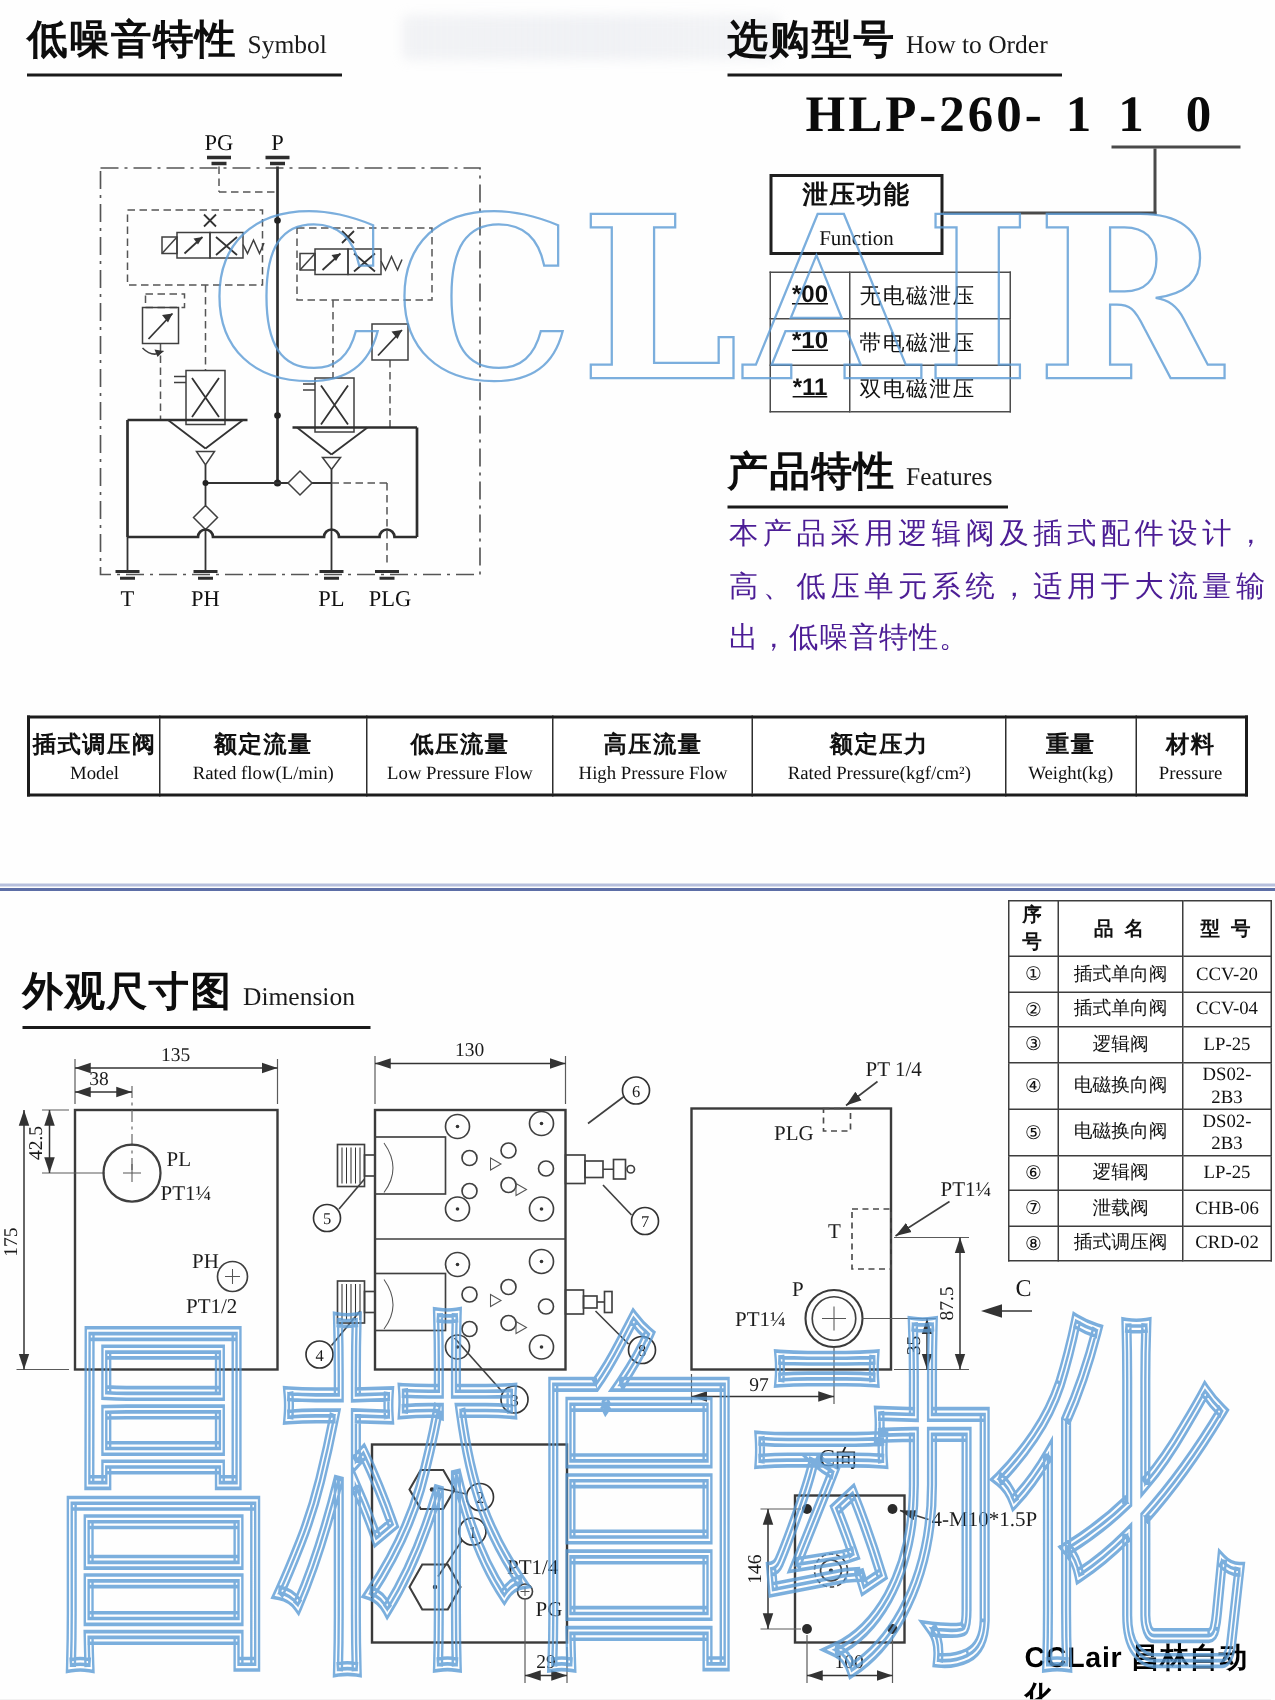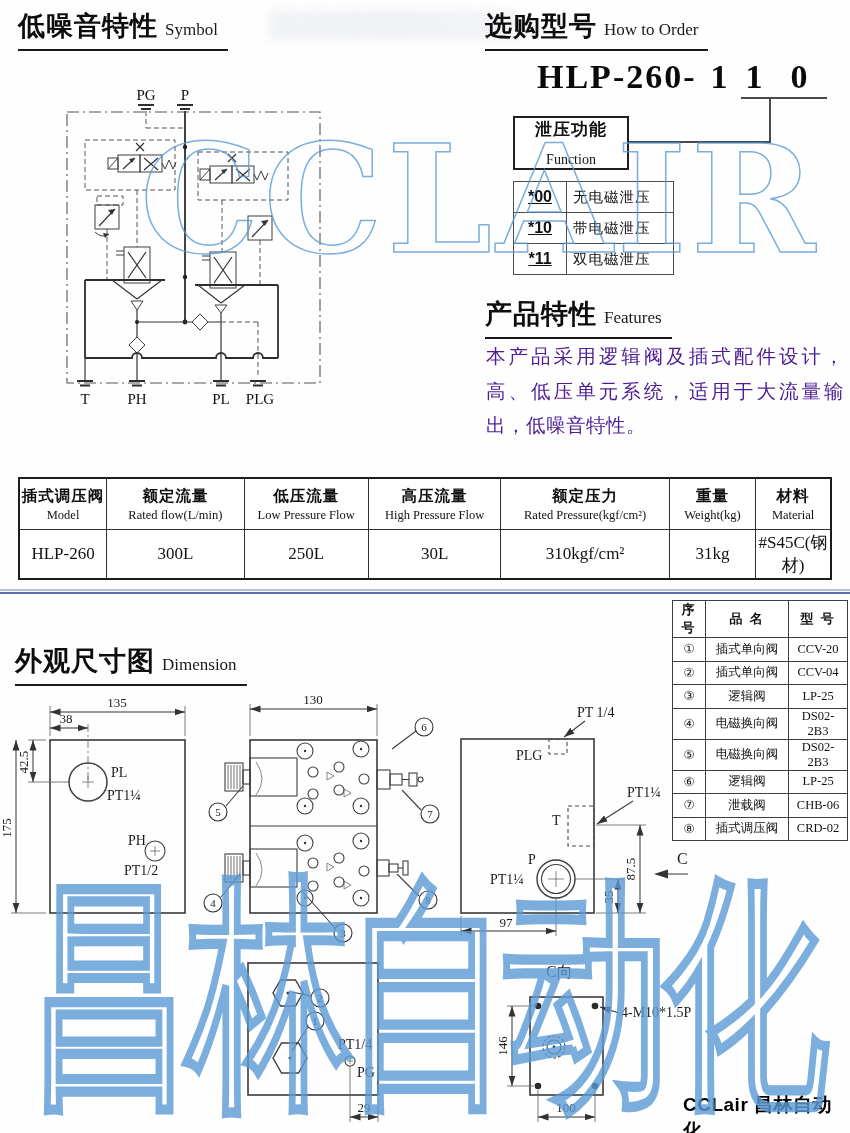--- a/index.html
+++ b/index.html
@@ -248,31 +248,22 @@
       <td style="width:170px;">
             <span class="hcn">额定压力</span>
             <span class="hen">Rated Pressure(kgf/cm²)</span>
           </td>
       <td style="width:85px;">
             <span class="hcn">重量</span>
             <span class="hen">Weight(kg)</span>
           </td>
       <td style="width:72px;">
             <span class="hcn">材料</span>
-            <span class="hen">Material</span>
-          </td>
-    </tr>
-    <tr class="dt">
-      <td>HLP-260</td>
-      <td>300L</td>
-      <td>250L</td>
-      <td>30L</td>
-      <td>310kgf/cm²</td>
-      <td>31kg</td>
-      <td>#S45C(钢材)</td>
+            <span class="hen">Pressure</span>
+          </td>
     </tr>
   </tbody>
     </table>
 
   <div id="divider-light"></div>
   <div id="divider"></div>
 
   <div class="sec-title" style="left:15px;top:607px;margin-top:36px;">
     <span class="cn">外观尺寸图</span><span class="en">Dimension</span>
   </div>

